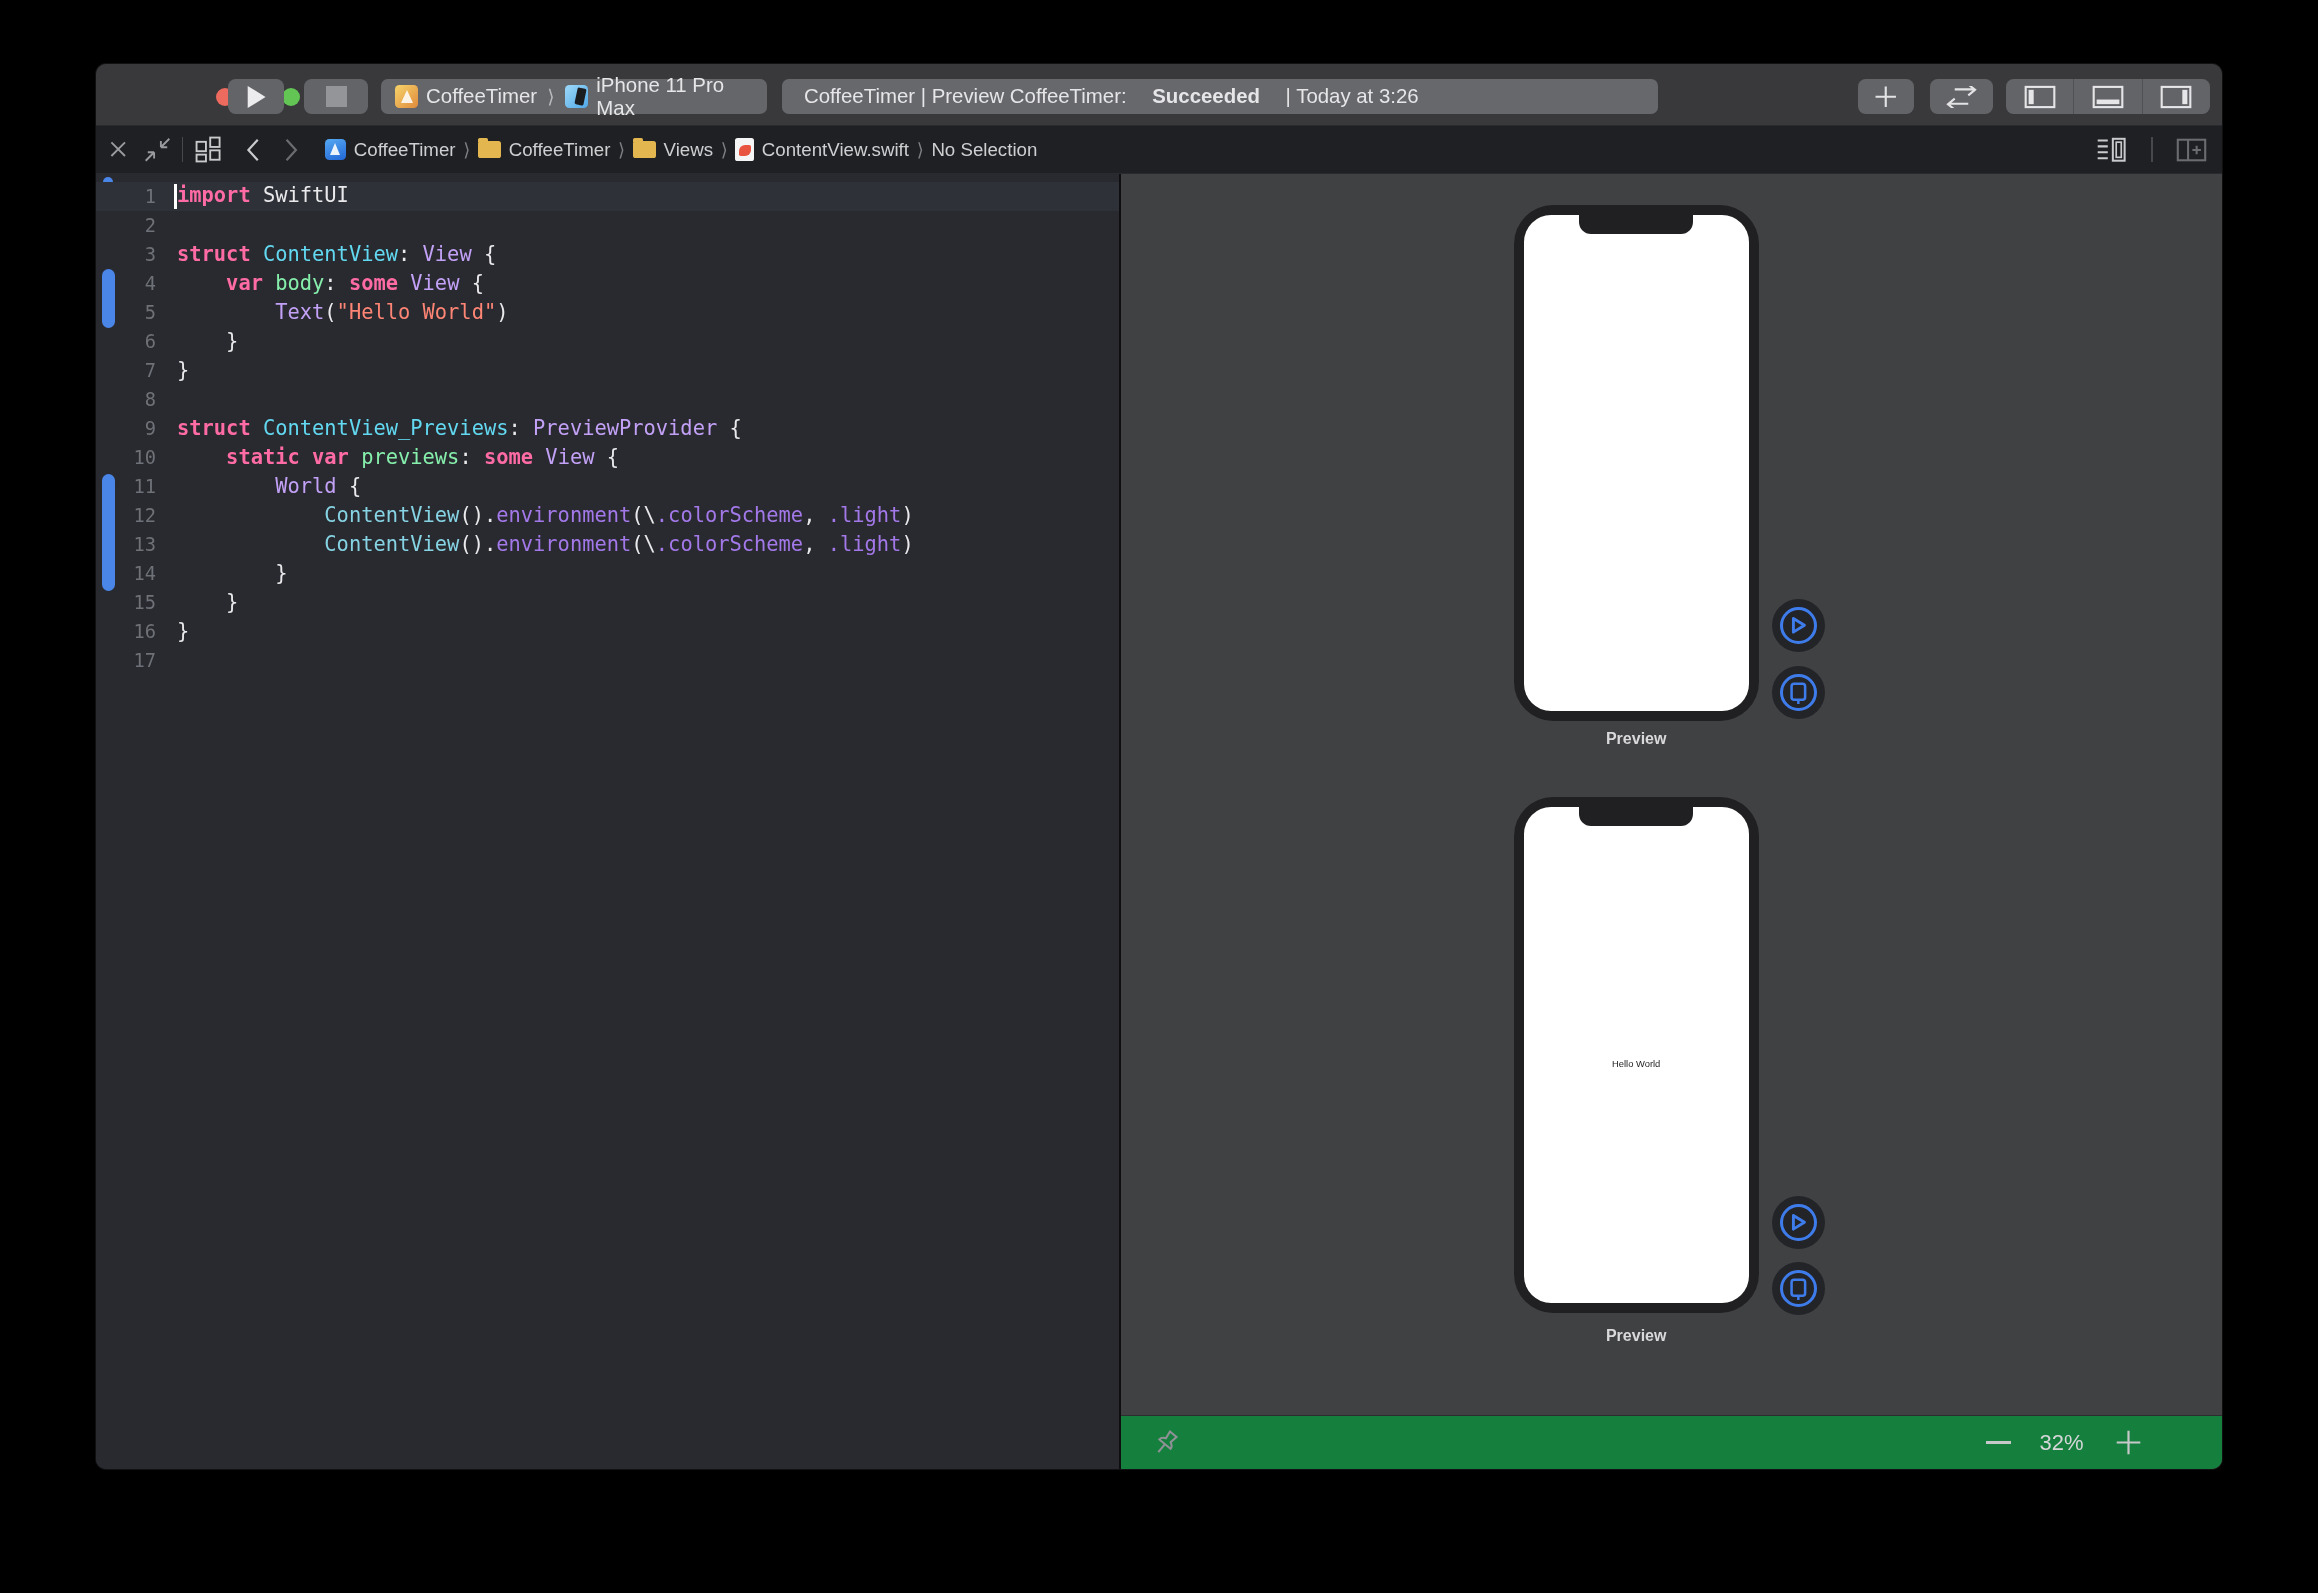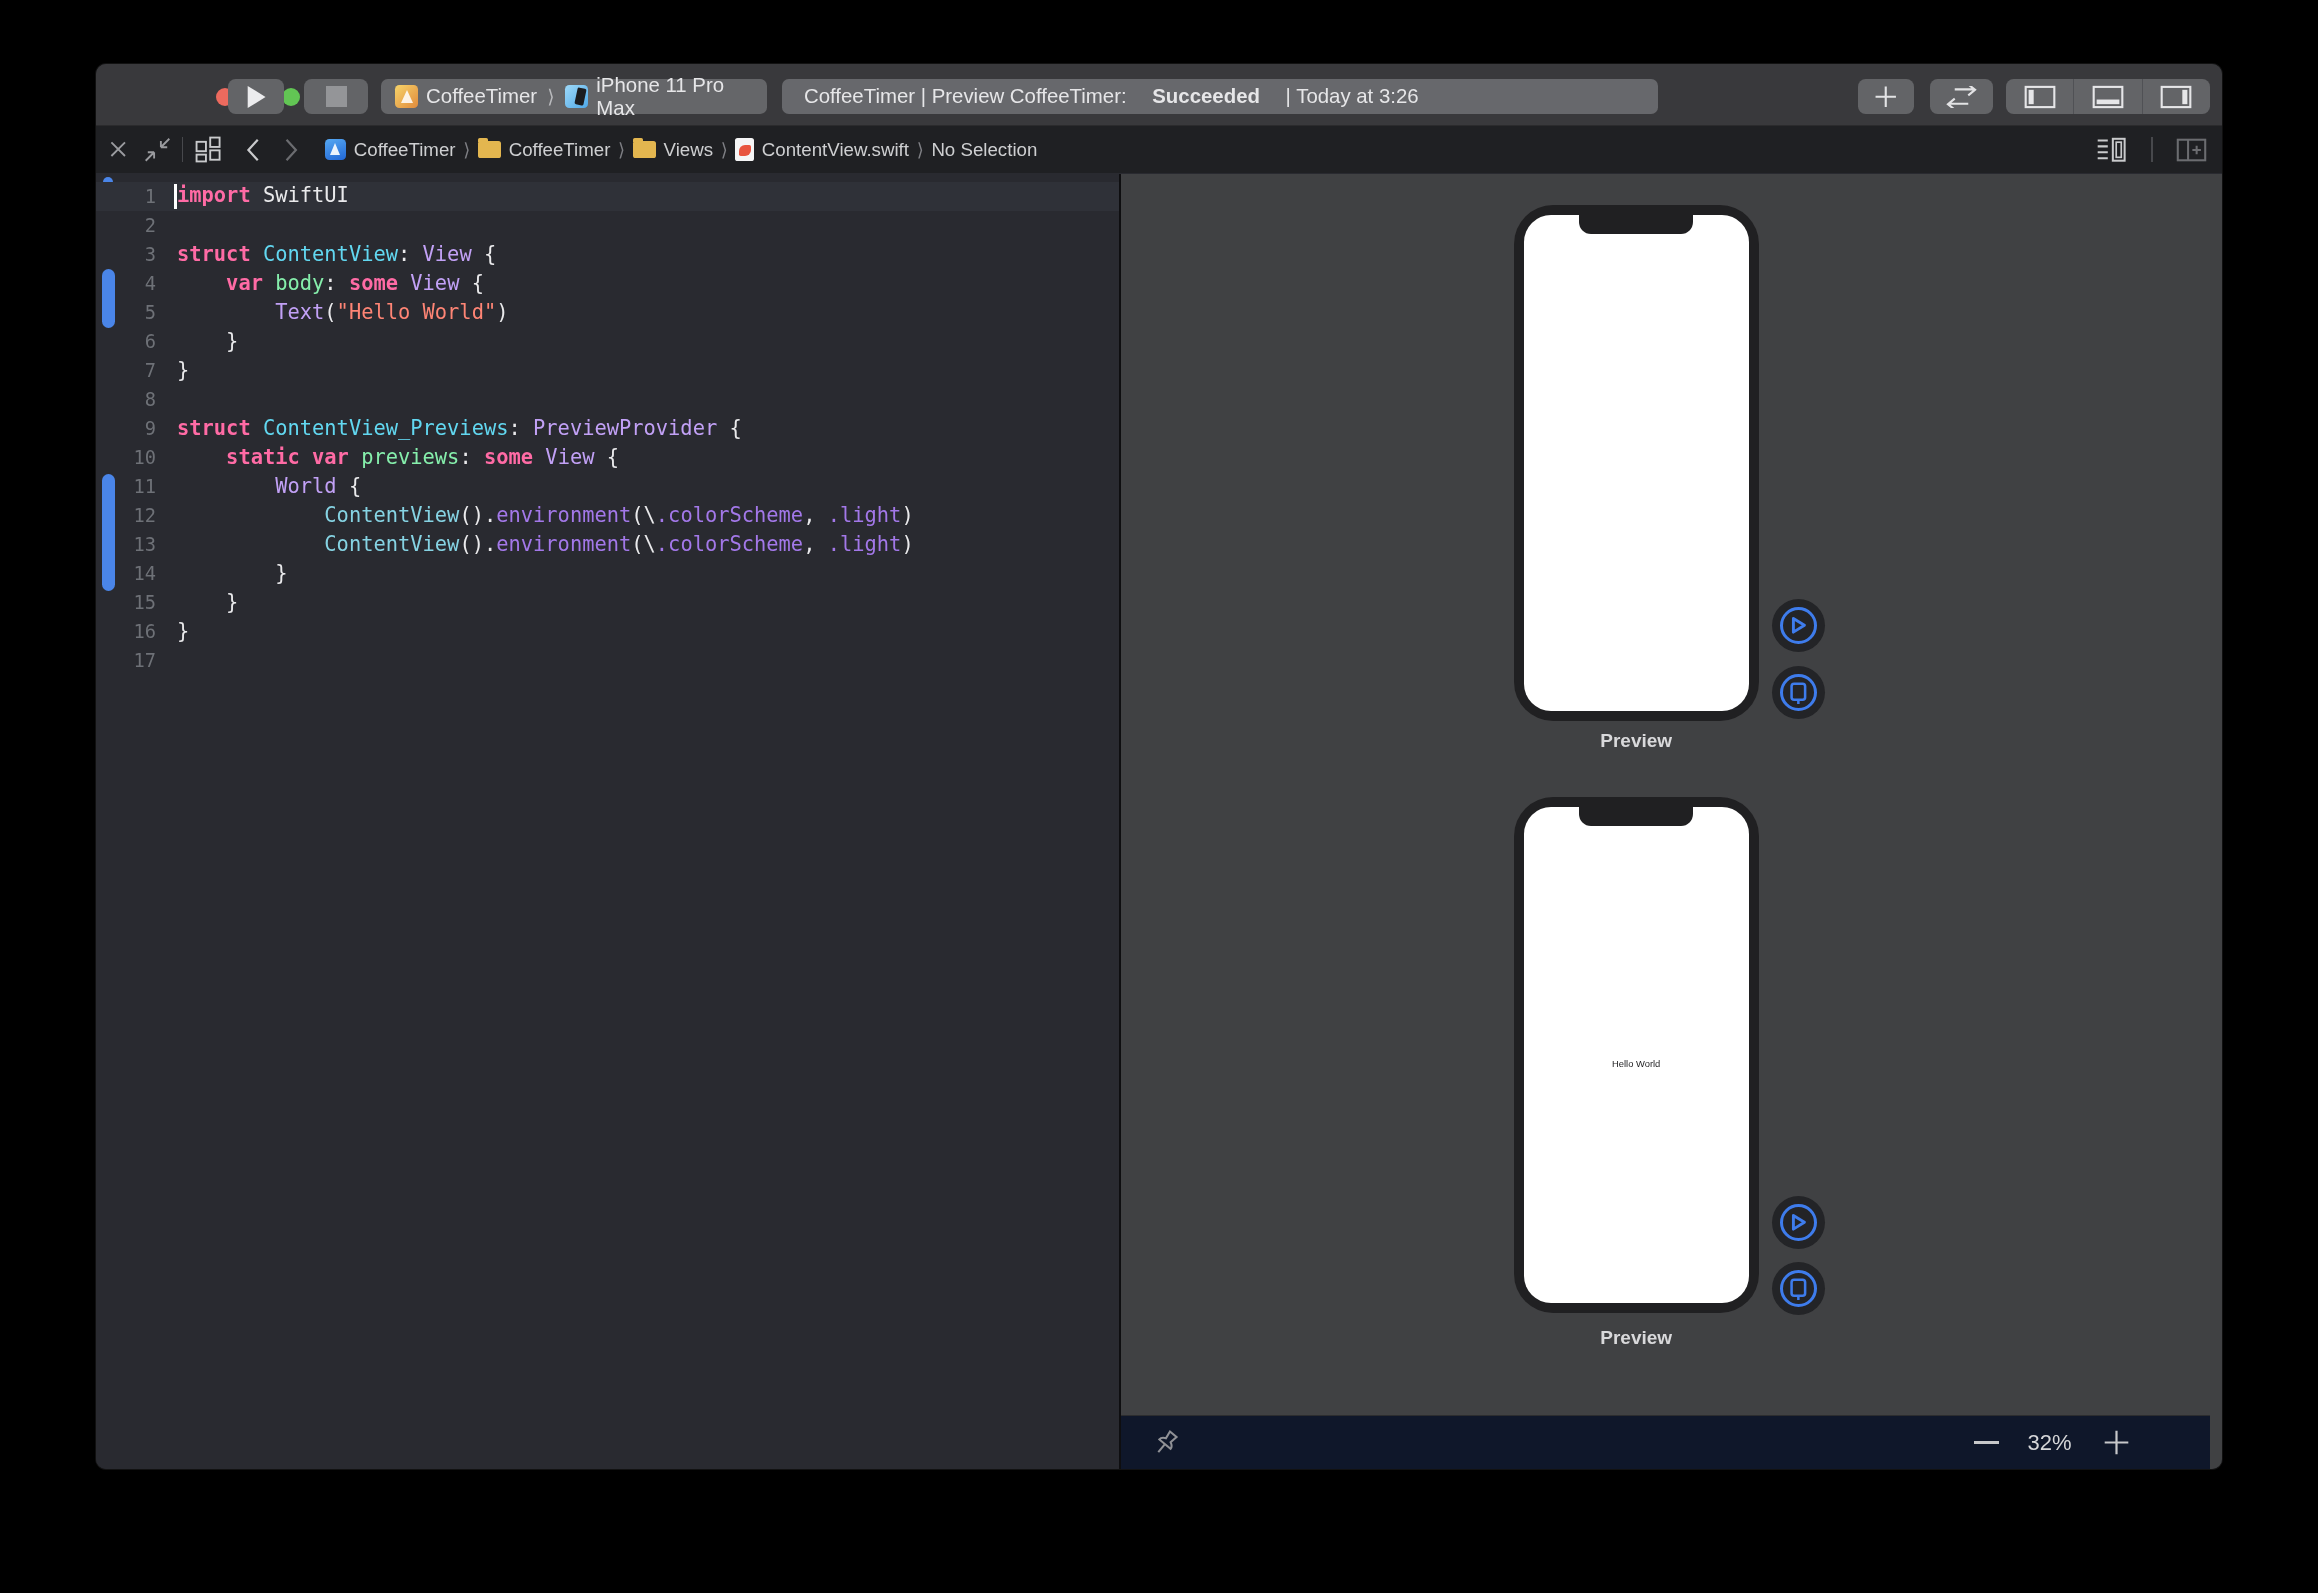--- a/index.html
+++ b/index.html
@@ -85,30 +85,30 @@
   .bar-1114{top:300px;height:117px;}
   
   .phone{position:absolute;left:393px;width:245px;height:516px;background:#202022;border-radius:39px;padding:10.2px;}
   .phone .screen{width:100%;height:100%;background:#FFF;border-radius:27px;position:relative;overflow:hidden;}
   .phone .notch{position:absolute;top:0;left:50%;transform:translateX(-50%);width:114px;height:18.7px;
     background:#202022;border-radius:0 0 12px 12px;}
   .phone1{top:31px;}
   .phone2{top:623px;}
   .hello{position:absolute;top:251px;left:0;right:0;text-align:center;color:#1F1F21;font-size:9.4px;}
   .pvlabel{position:absolute;left:393px;width:245px;text-align:center;color:#D9D9DB;
-    font-size:19px;font-weight:bold;}
+    font-size:16px;font-weight:bold;}
   .lbl1{top:556px;}
   .lbl2{top:1153px;}
   .cbtn{position:absolute;left:651px;width:53px;height:53px;border-radius:50%;background:#232427;
     display:flex;align-items:center;justify-content:center;}
   .cbtn .ring{width:37px;height:37px;border-radius:50%;border:3.8px solid #3E7CEC;
     display:flex;align-items:center;justify-content:center;}
   .play1{top:425px;} .dev1{top:492px;} .play2{top:1022px;} .dev2{top:1088px;}
   
-  .canvasbar{position:absolute;left:0;right:12px;bottom:0;height:54px;background:#0f172a;
+  .canvasbar{position:absolute;left:0;right:0;bottom:0;height:54px;background:#15803d;
     border-top:1.3px solid #2C2D2F;}
   .pin{position:absolute;left:29px;top:12px;}
   .zoomctl{position:absolute;right:0;top:0;height:54px;width:255px;}
   .zminus{position:absolute;left:12.8px;top:12px;width:37px;height:29px;display:flex;align-items:center;justify-content:center;}
   .zminus i{display:block;width:25.5px;height:2.6px;background:#C7C8CA;}
   .zlabel{position:absolute;left:56px;top:13.6px;width:77px;text-align:center;color:#D5D6D8;font-size:22px;}
   .zplus{position:absolute;left:143px;top:12px;width:37px;height:29px;display:flex;align-items:center;justify-content:center;}
   svg{display:block;}
 </style>
 </head>

